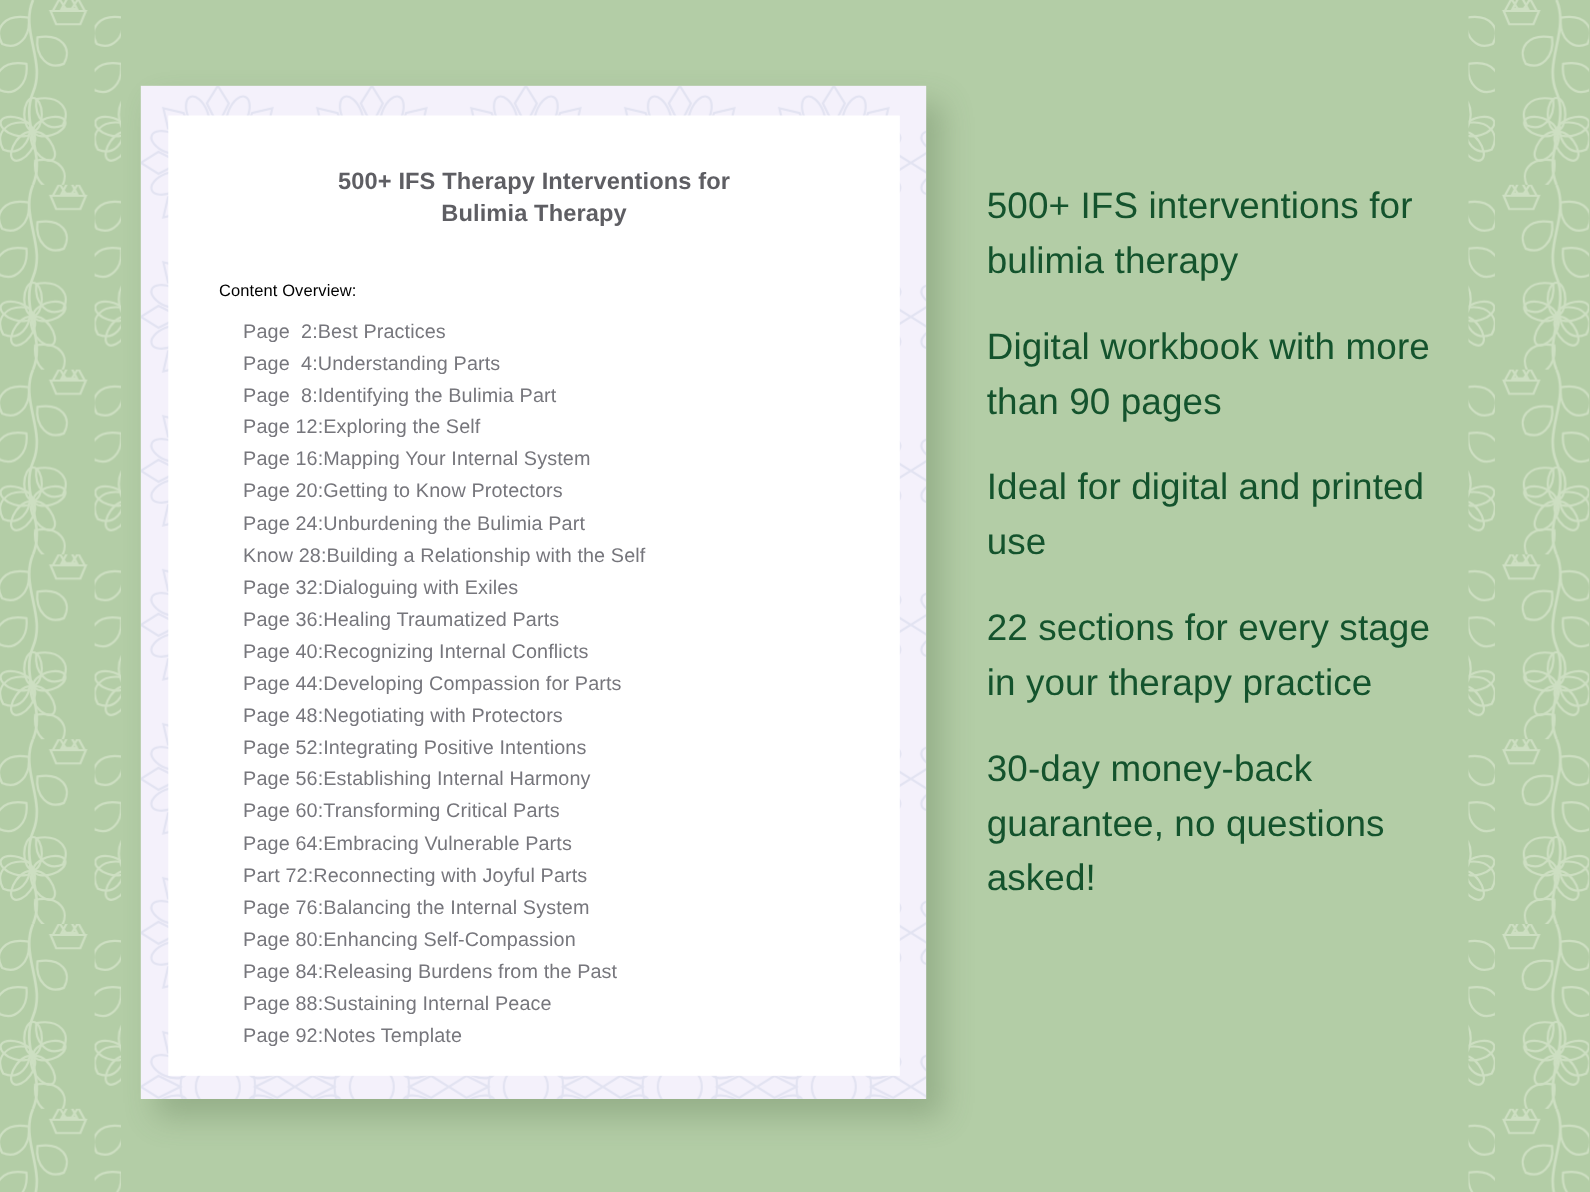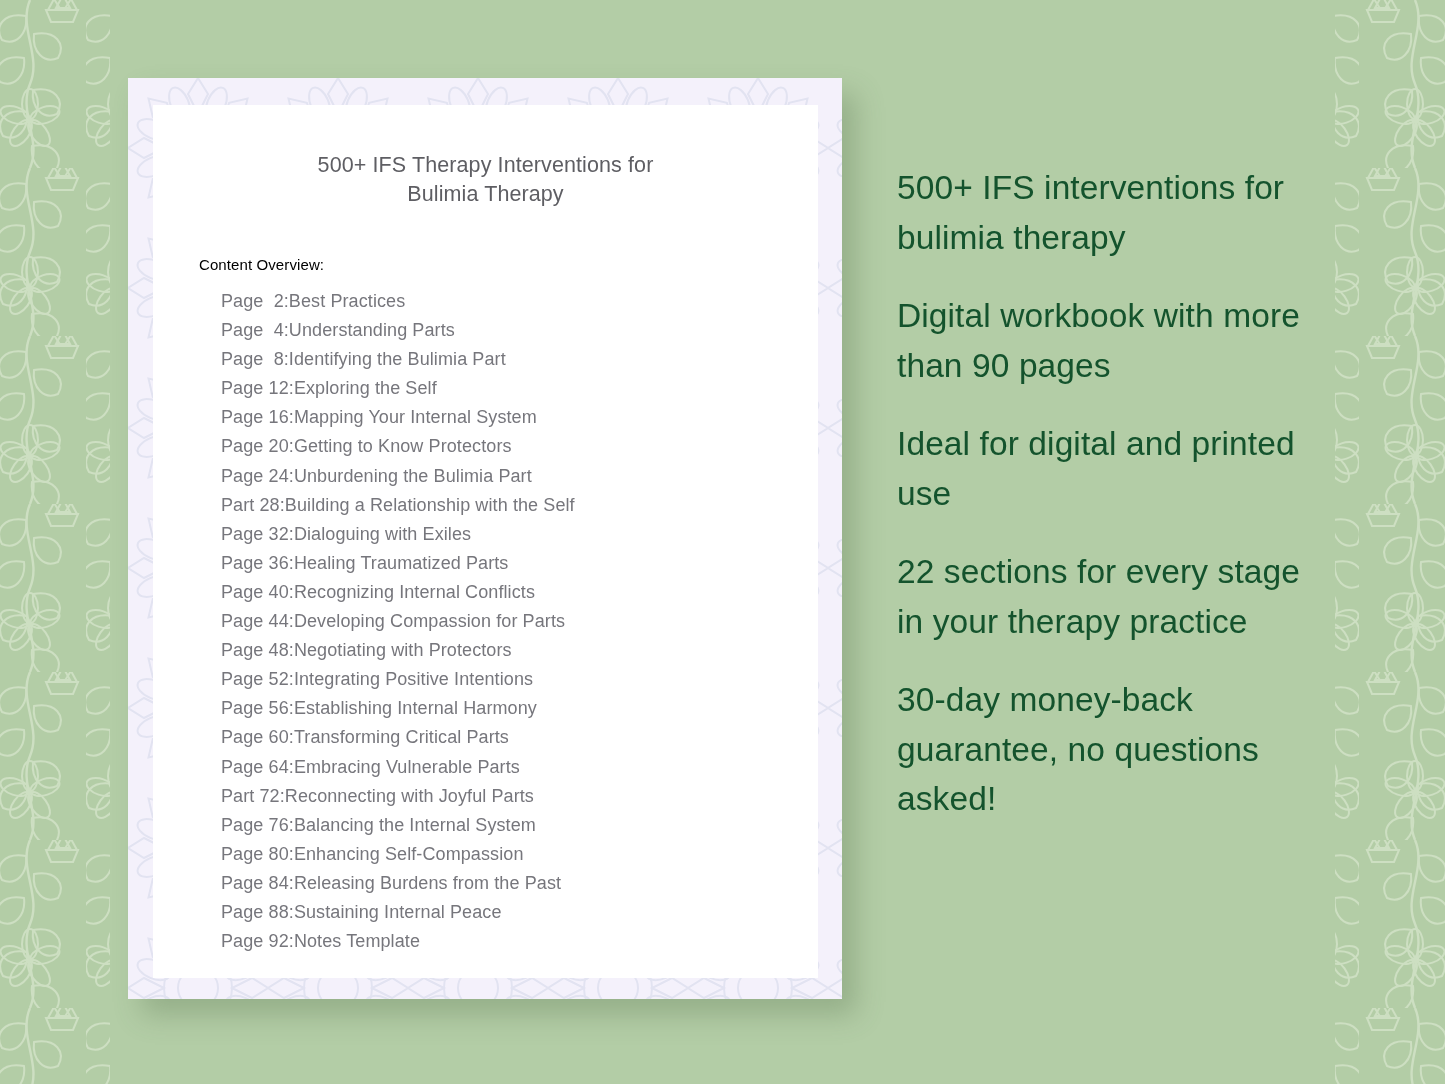--- a/index.html
+++ b/index.html
@@ -49,21 +49,21 @@
     width: 665px;
     height: 873px;
     background: #ffffff;
     z-index: 2;
   }
 
   #card-title {
     margin-top: 46px;
     text-align: center;
     font-size: 21.5px;
-    font-weight: 400;
+    font-weight: 700;
     line-height: 29px;
     color: #5e5e63;
     letter-spacing: 0.1px;
     padding: 0 60px;
     white-space: pre-line;
   }
 
   #content-overview-label {
     margin-top: 47px;
     margin-left: 46px;
@@ -226,21 +226,21 @@
         </li>
         <li class="toc-row">
           <span class="toc-page">Page 20:</span>
           <span class="toc-title">Getting to Know Protectors</span>
         </li>
         <li class="toc-row">
           <span class="toc-page">Page 24:</span>
           <span class="toc-title">Unburdening the Bulimia Part</span>
         </li>
         <li class="toc-row">
-          <span class="toc-page">Part 28:</span>
+          <span class="toc-page">Know 28:</span>
           <span class="toc-title">Building a Relationship with the Self</span>
         </li>
         <li class="toc-row">
           <span class="toc-page">Page 32:</span>
           <span class="toc-title">Dialoguing with Exiles</span>
         </li>
         <li class="toc-row">
           <span class="toc-page">Page 36:</span>
           <span class="toc-title">Healing Traumatized Parts</span>
         </li>

